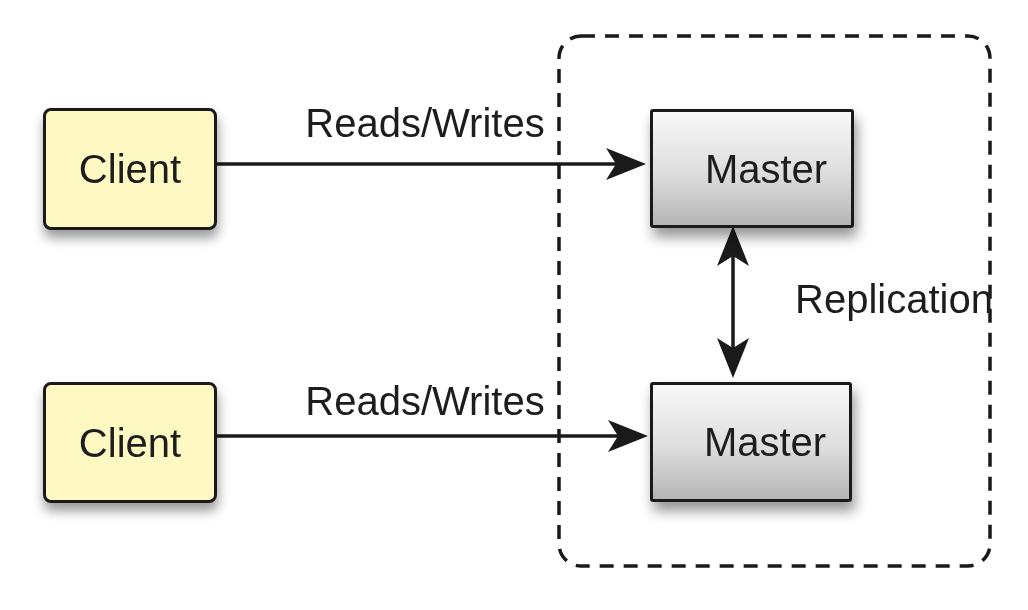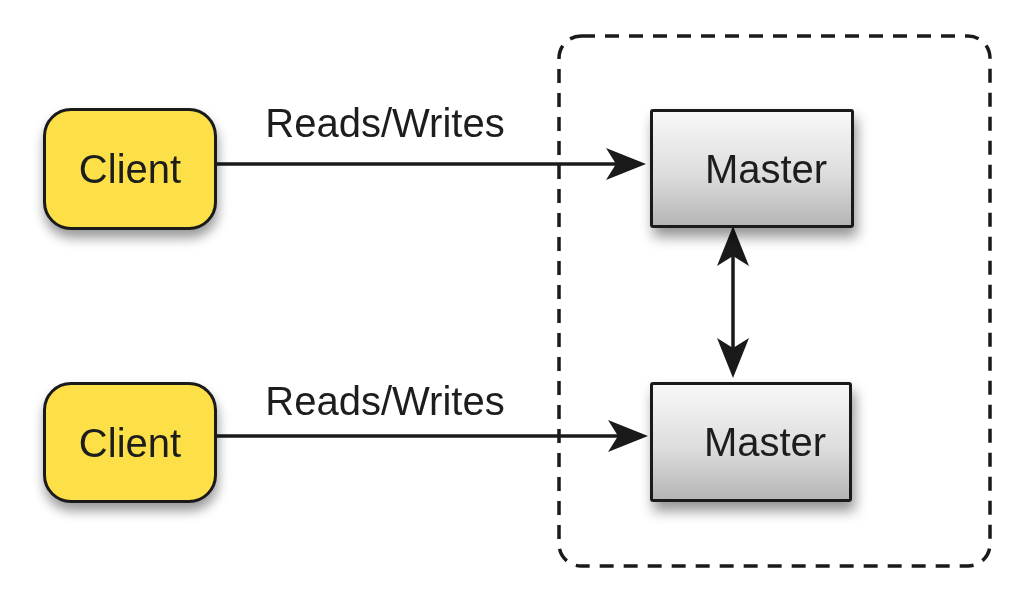--- a/index.html
+++ b/index.html
@@ -21,37 +21,38 @@
     position: absolute;
     display: flex;
     align-items: center;
     justify-content: center;
     border: 3px solid #1a1a1a;
     font-size: 40px;
     line-height: 1;
     color: #1d1d1d;
   }
   .node-client {
-    background: #fde047;
-    border-radius: 28px;
+    background: #fef9c3;
+    border-radius: 8px;
     box-shadow: 1px 8px 12px rgba(0,0,0,0.40);
     text-align: right;
   }
   .node-master {
     background: linear-gradient(180deg, #f8f8f8 0%, #dddddd 55%, #b5b5b5 100%);
     border-radius: 3px;
     box-shadow: 3px 9px 13px rgba(0,0,0,0.42);
     padding-left: 28px;
   }
   .edge-label {
     position: absolute;
     font-size: 40px;
     line-height: 44px;
     white-space: nowrap;
     color: #1d1d1d;
+    margin-left: 40px;
   }
   .edge-label.centered { transform: translateX(-50%); }
   .wire-line { stroke: #1a1a1a; stroke-width: 3.5; fill: none; }
   .wire-head { fill: #1a1a1a; stroke: none; }
   .group-boundary {
     stroke: #1a1a1a;
     stroke-width: 3.5;
     fill: none;
     stroke-dasharray: 14 10;
   }
@@ -97,14 +98,15 @@
   </div>
 
   <div class="node node-master" style="left:650px; top:382px; width:168px; height:114px;">
     <span>Master</span>
   </div>
 
   <div class="edge-label centered" style="left:385px; top:101px;">Reads/Writes</div>
 
   <div class="edge-label centered" style="left:385px; top:379px;">Reads/Writes</div>
 
+  <div class="edge-label" style="left:755px; top:277px;">Replication</div>
 
 </div>
 
 </body></html>

